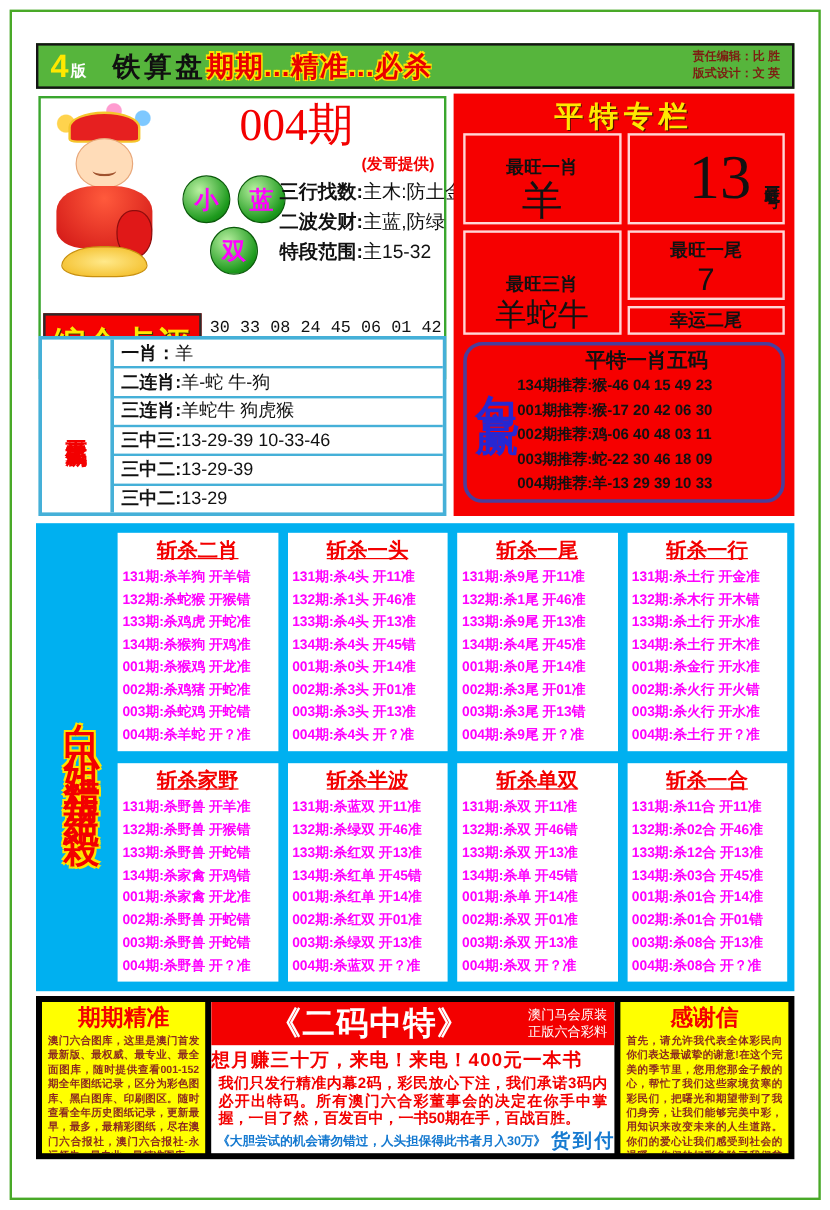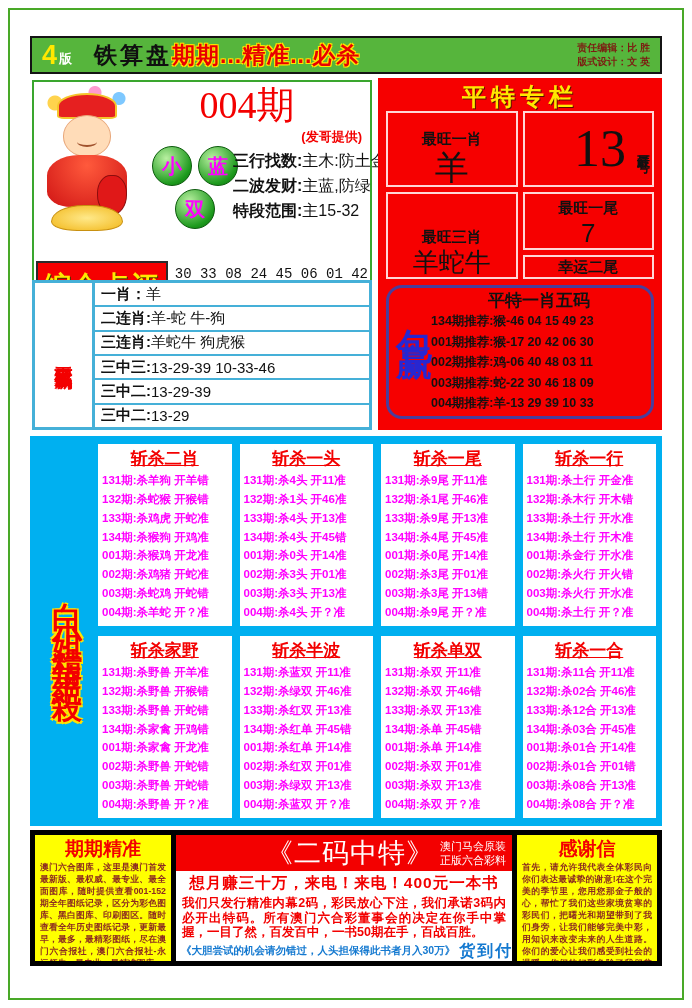--- a/index.html
+++ b/index.html
@@ -78,23 +78,23 @@
 
   
   .bottom{position:absolute;left:30px;top:830px;width:632px;height:136px;background:#000;padding:5px;display:flex;gap:5px;}
   .foot-left,.foot-right{background:#ffff00;padding:2px 5px;overflow:hidden;}
   .foot-left{width:136px;}
   .foot-right{width:140px;}
   .foot-title{text-align:center;color:#f30000;font-size:19px;font-weight:bold;line-height:24px;}
   .foot-body{font-size:8.8px;line-height:12px;color:#8c2b20;font-weight:bold;text-align:justify;}
   .foot-center{flex:1;background:#fff;display:flex;flex-direction:column;overflow:hidden;}
   .fc-banner{background:#f30000;display:flex;align-items:center;padding:2px 6px;gap:6px;height:36px;}
-  .fc-title{flex:1;text-align:right;color:#fff;font-size:27px;font-weight:normal;letter-spacing:1px;line-height:32px;}
+  .fc-title{flex:1;text-align:center;color:#fff;font-size:27px;font-weight:bold;letter-spacing:1px;line-height:32px;}
   .fc-right{color:#fff;font-size:11px;line-height:14px;white-space:nowrap;}
-  .fc-headline{color:#f30000;font-size:15.5px;font-weight:bold;text-align:center;margin-top:2px;letter-spacing:1px;}
+  .fc-headline{color:#f30000;font-size:15.5px;font-weight:bold;margin-top:2px;letter-spacing:1px;}
   .fc-body{color:#f30000;font-size:12.5px;font-weight:bold;line-height:14.5px;padding:2px 6px 0;text-align:justify;}
   .fc-foot{display:flex;align-items:center;padding:1px 5px 2px;gap:4px;}
   .fc-note{flex:1;color:#1479d0;font-size:10.5px;font-weight:bold;white-space:nowrap;}
   .fc-cod{color:#1479d0;font-size:16px;font-weight:bold;letter-spacing:2px;white-space:nowrap;}
 </style>
 </head>
 <body>
 
 <div class="page">
   <div class="frame"></div>

